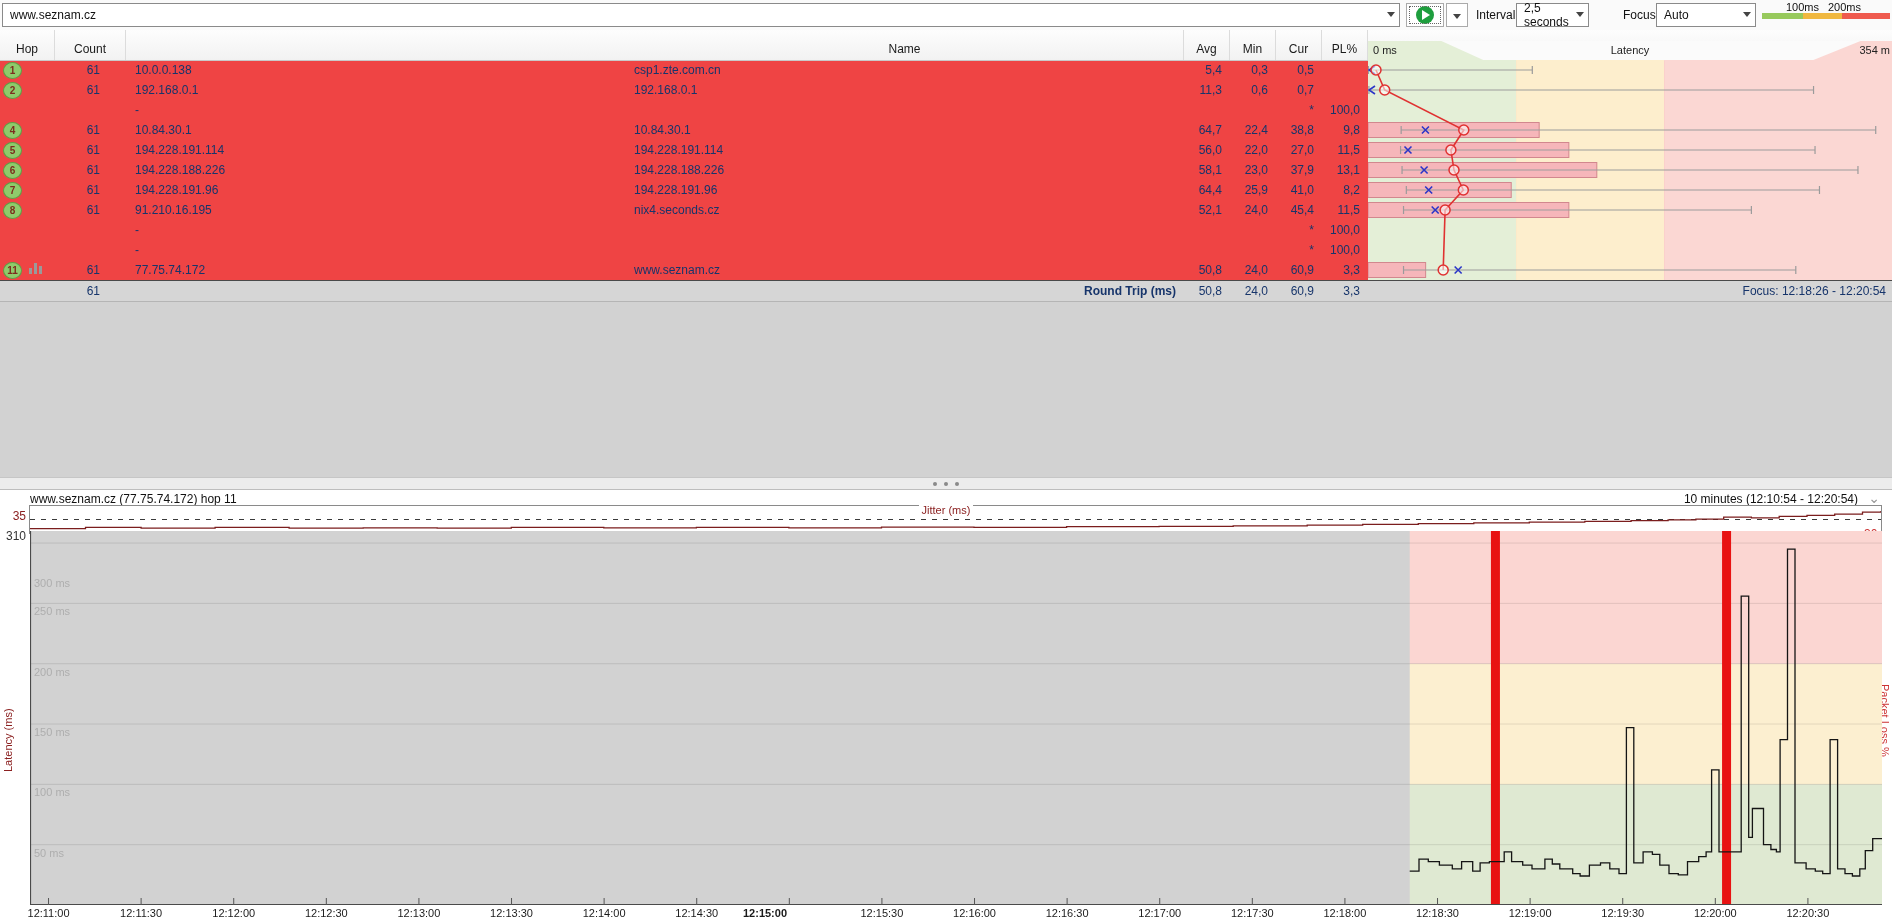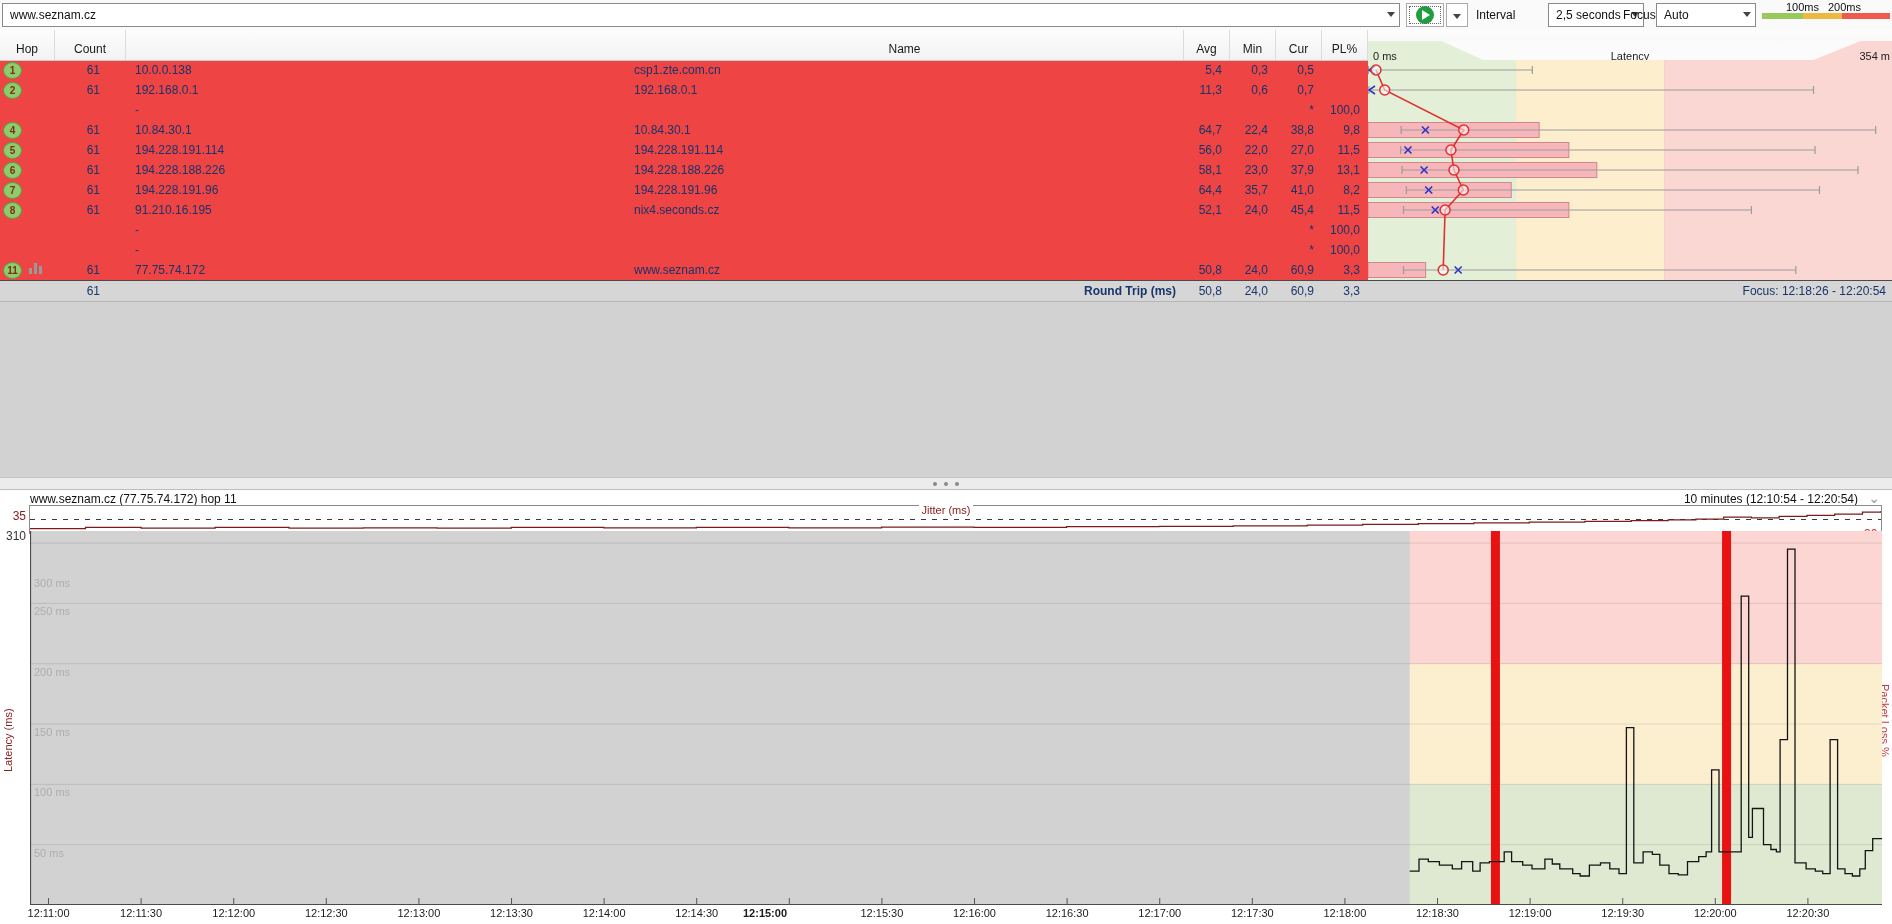--- a/index.html
+++ b/index.html
@@ -25,21 +25,21 @@
   
   #thead{position:absolute;left:0;top:30px;width:1892px;height:30px;background:linear-gradient(#fdfdfd,#f2f2f2);
          border-bottom:1px solid #c9c9c9;color:#1a1a1a;}
   .hcell{position:absolute;bottom:0;height:30px;display:flex;align-items:flex-end;justify-content:center;
          padding-bottom:4px;box-sizing:border-box;border-right:1px solid #dcdcdc;}
   #lat-head{position:absolute;left:1368px;top:0;width:524px;height:30px;}
   #lat-zones{position:absolute;left:0;bottom:0;width:524px;height:19px;}
   .lz{position:absolute;top:0;height:19px;}
   #lat-white{position:absolute;top:0;height:19px;left:0;width:524px;background:#fbfbfb;
              clip-path:polygon(14% 0,94% 0,85% 100%,22% 100%);}
-  .lat-lab{position:absolute;top:9px;font-size:11px;color:#222;}
+  .lat-lab{position:absolute;top:3px;font-size:11px;color:#222;}
   #rows{position:absolute;left:0;top:60px;width:1892px;height:220px;}
   .trow{position:absolute;left:0;width:1892px;height:20px;}
   .cell{position:absolute;top:0;height:20px;line-height:20px;white-space:nowrap;overflow:hidden;}
   .num{text-align:right;}
   .hopcircle{display:inline-block;width:17px;height:15px;border-radius:50%;background:#8fcb6b;border:1px solid #5f9e44;
              color:#7c2d1e;font-size:10px;font-weight:bold;text-align:center;line-height:15px;margin-top:2px;margin-left:3px;}
   .baricon{display:inline-block;width:13px;height:11px;margin-left:7px;position:relative;top:0px;}
   .baricon i{position:absolute;bottom:0;width:3px;background:#9a9a9a;}
   #rowgraph{position:absolute;left:1368px;top:60px;}
   #tfoot{position:absolute;left:0;top:280px;width:1892px;height:20px;background:#d6d6d6;border-top:1px solid #4a4a4a;box-sizing:content-box;}
@@ -80,21 +80,21 @@
     <div id="play-btn">
       <span class="focusring"></span>
       <span class="pcirc">
           <span class="ptri"></span>
         </span>
     </div>
     <div id="play-arrow">
       <span class="arr"></span>
     </div>
     <div class="tlabel" style="left:1476px;">Interval</div>
-    <div class="combo" style="left:1516px;width:96px;margin-left:32px;">
+    <div class="combo" style="left:1516px;width:73px;">
       <span>2,5 seconds</span>
       <span class="arr"></span>
     </div>
     <div class="tlabel" style="left:1623px;">Focus</div>
     <div class="combo" style="left:1656px;width:100px;">
       <span>Auto</span>
       <span class="arr"></span>
     </div>
     <div id="legend">
       <span class="lab" style="left:24px;">100ms</span>
@@ -186,21 +186,21 @@
         <div class="cell num" style="left: 1230px; width: 38px;">23,0</div>
         <div class="cell num" style="left: 1276px; width: 38px;">37,9</div>
         <div class="cell num" style="left: 1322px; width: 38px;">13,1</div>
       </div>
       <div class="trow" style="top: 120px;">
         <div class="cell" style="left: 0px; width: 55px;"><span class="hopcircle">7</span></div>
         <div class="cell num" style="left: 55px; width: 45px;">61</div>
         <div class="cell " style="left: 135px; width: 480px;">194.228.191.96</div>
         <div class="cell " style="left: 634px; width: 540px;">194.228.191.96</div>
         <div class="cell num" style="left: 1184px; width: 38px;">64,4</div>
-        <div class="cell num" style="left: 1230px; width: 38px;">35,7</div>
+        <div class="cell num" style="left: 1230px; width: 38px;">25,9</div>
         <div class="cell num" style="left: 1276px; width: 38px;">41,0</div>
         <div class="cell num" style="left: 1322px; width: 38px;">8,2</div>
       </div>
       <div class="trow" style="top: 140px;">
         <div class="cell" style="left: 0px; width: 55px;"><span class="hopcircle">8</span></div>
         <div class="cell num" style="left: 55px; width: 45px;">61</div>
         <div class="cell " style="left: 135px; width: 480px;">91.210.16.195</div>
         <div class="cell " style="left: 634px; width: 540px;">nix4.seconds.cz</div>
         <div class="cell num" style="left: 1184px; width: 38px;">52,1</div>
         <div class="cell num" style="left: 1230px; width: 38px;">24,0</div>

